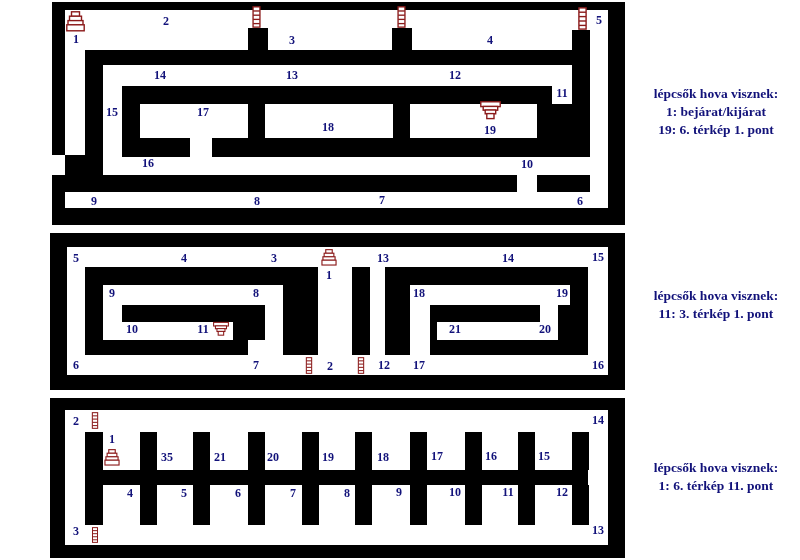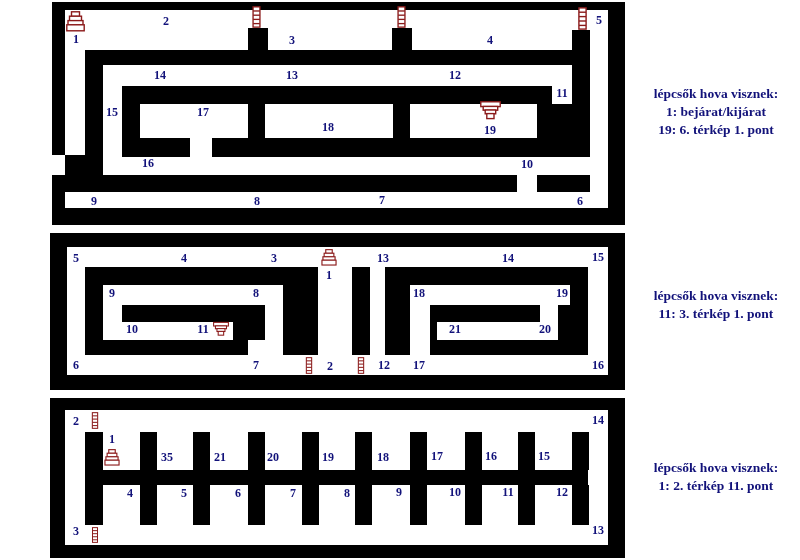--- a/index.html
+++ b/index.html
@@ -230,15 +230,15 @@
     <div>lépcsők hova visznek:</div>
     <div>1: bejárat/kijárat</div>
     <div>19: 6. térkép 1. pont</div>
   </div>
   <div class="legend" style="left: 716px; top: 287px; color: rgb(18, 18, 122);">
     <div>lépcsők hova visznek:</div>
     <div>11: 3. térkép 1. pont</div>
   </div>
   <div class="legend" style="left: 716px; top: 459px; color: rgb(18, 18, 122);">
     <div>lépcsők hova visznek:</div>
-    <div>1: 2. térkép 11. pont</div>
+    <div>1: 6. térkép 11. pont</div>
   </div>
 </div>
 
 </body></html>

